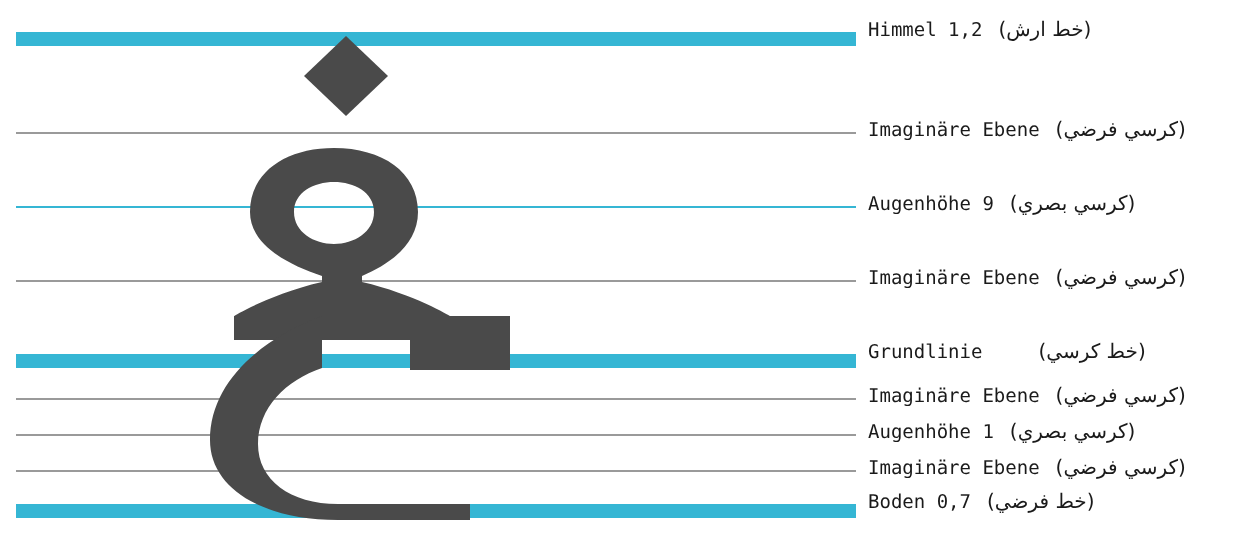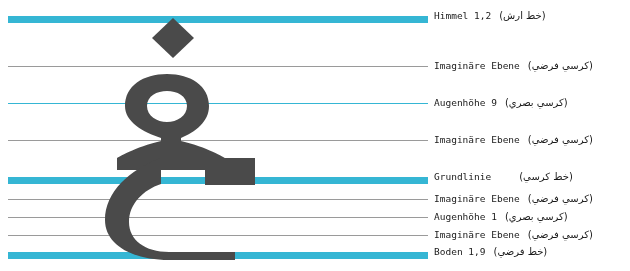--- a/index.html
+++ b/index.html
@@ -135,15 +135,15 @@
 
   <div id="labels-layer">
       <div class="label" style="left: 434px; top: 10px;"><span class="de">Himmel 1,2</span><span class="gap-sm"></span><span class="ar">(خط ارش)</span></div>
       <div class="label" style="left: 434px; top: 60px;"><span class="de">Imaginäre Ebene</span><span class="gap-sm"></span><span class="ar">(كرسي فرضي)</span></div>
       <div class="label" style="left: 434px; top: 97px;"><span class="de">Augenhöhe 9</span><span class="gap-sm"></span><span class="ar">(كرسي بصري)</span></div>
       <div class="label" style="left: 434px; top: 134px;"><span class="de">Imaginäre Ebene</span><span class="gap-sm"></span><span class="ar">(كرسي فرضي)</span></div>
       <div class="label" style="left: 434px; top: 171px;"><span class="de">Grundlinie</span><span class="gap-lg"></span><span class="ar">(خط كرسي)</span></div>
       <div class="label" style="left: 434px; top: 193px;"><span class="de">Imaginäre Ebene</span><span class="gap-sm"></span><span class="ar">(كرسي فرضي)</span></div>
       <div class="label" style="left: 434px; top: 211px;"><span class="de">Augenhöhe 1</span><span class="gap-sm"></span><span class="ar">(كرسي بصري)</span></div>
       <div class="label" style="left: 434px; top: 229px;"><span class="de">Imaginäre Ebene</span><span class="gap-sm"></span><span class="ar">(كرسي فرضي)</span></div>
-      <div class="label" style="left: 434px; top: 246px;"><span class="de">Boden 1,9</span><span class="gap-sm"></span><span class="ar">(خط فرضي)</span></div>
+      <div class="label" style="left: 434px; top: 246px;"><span class="de">Boden 0,7</span><span class="gap-sm"></span><span class="ar">(خط فرضي)</span></div>
     </div>
 </div>
 
 </body></html>

